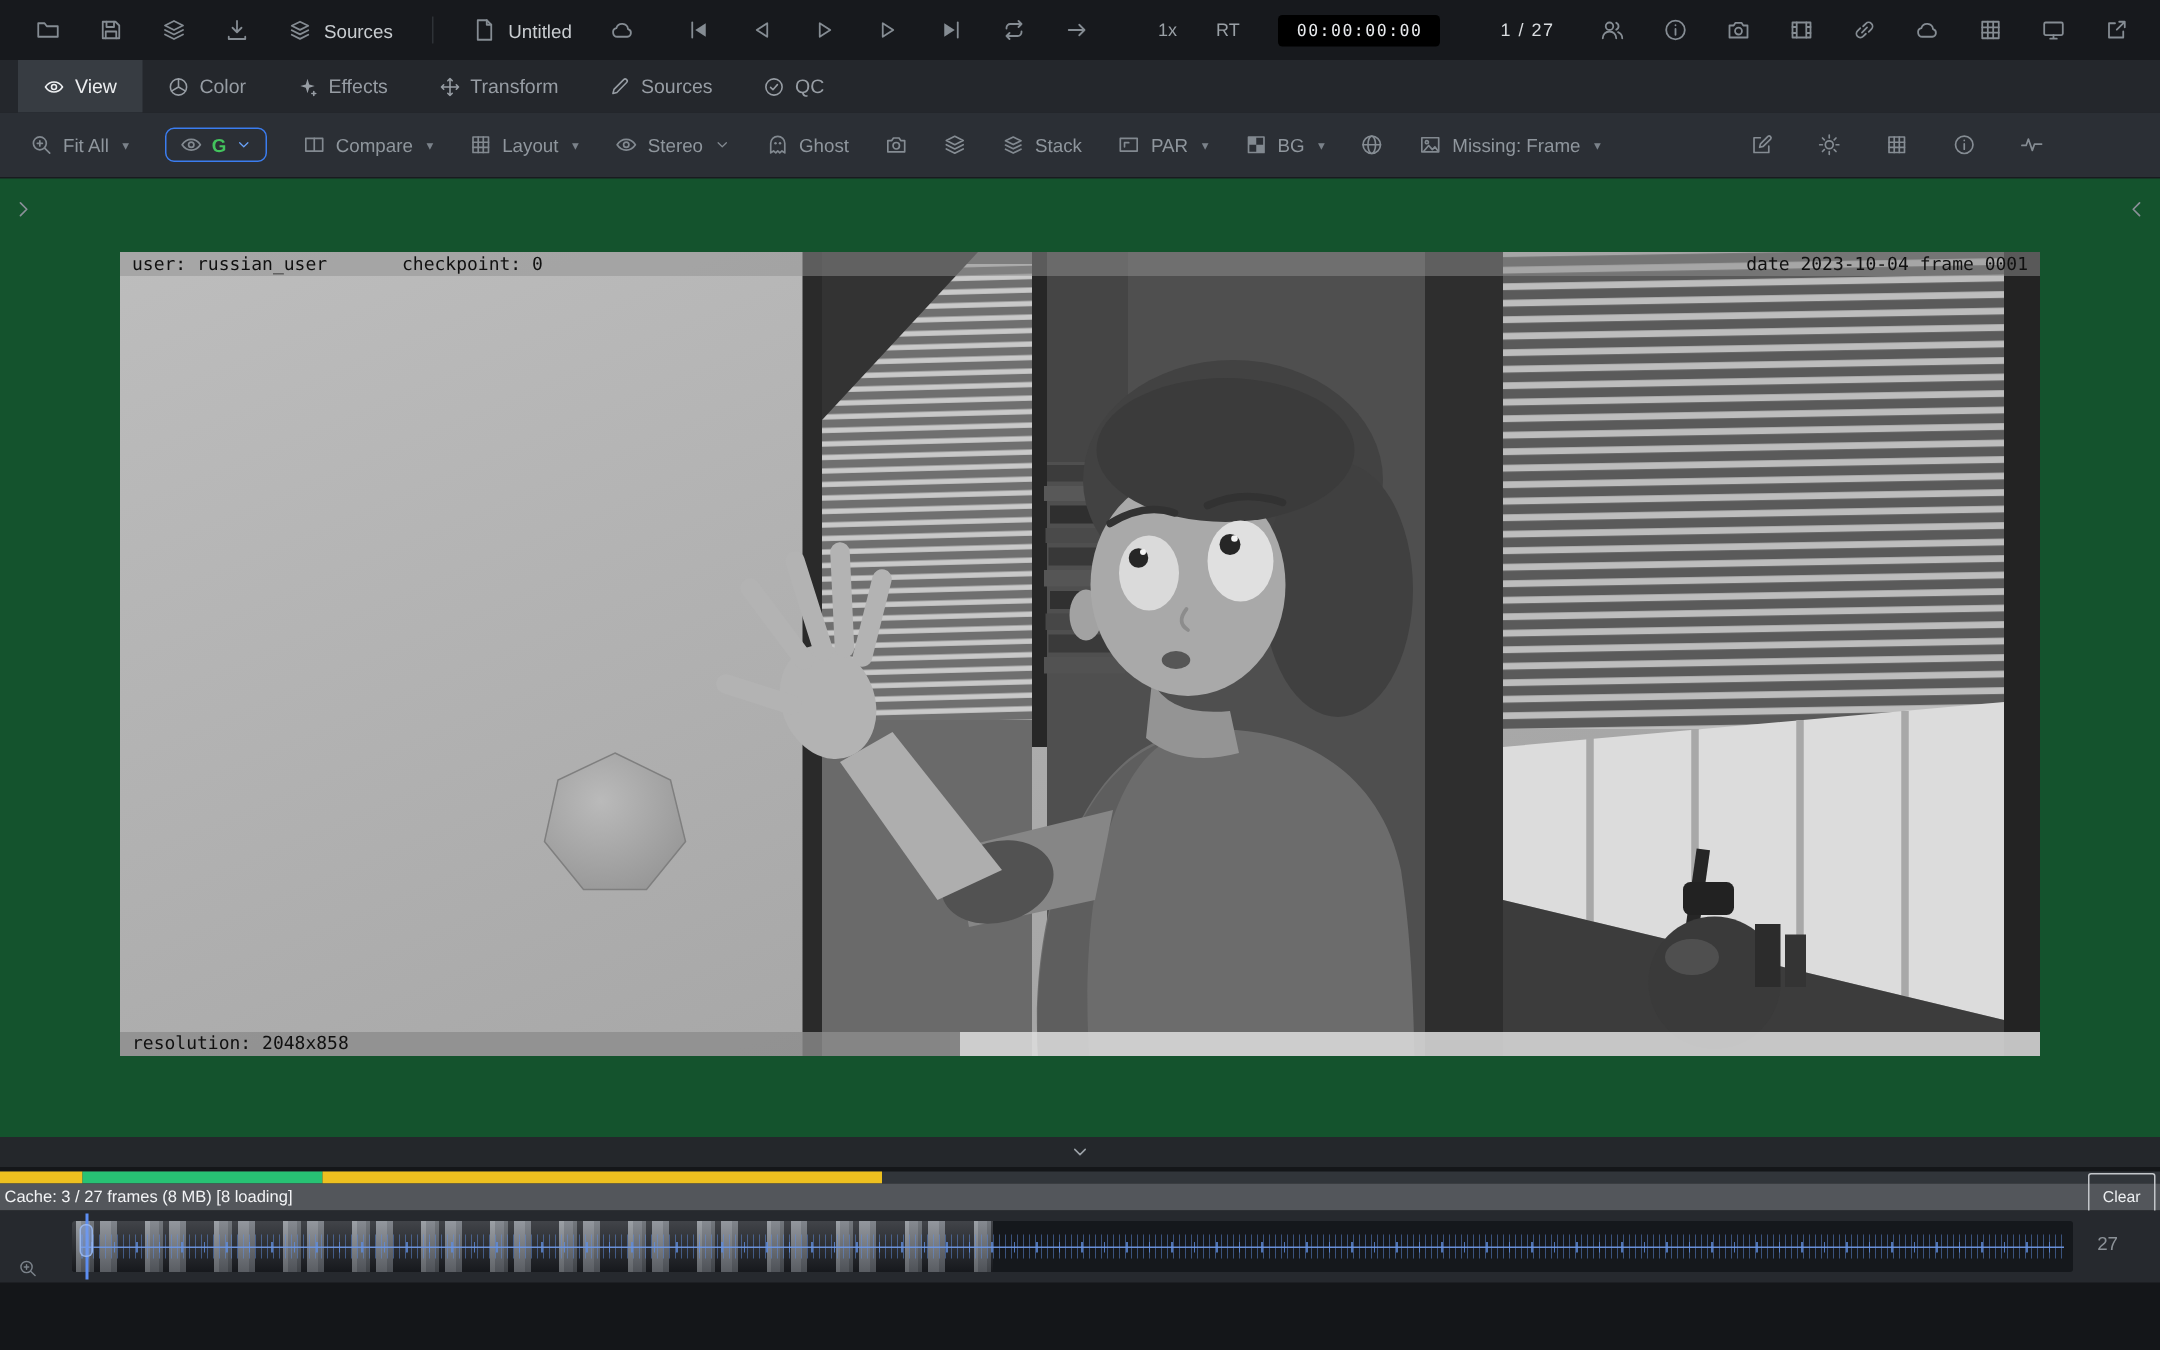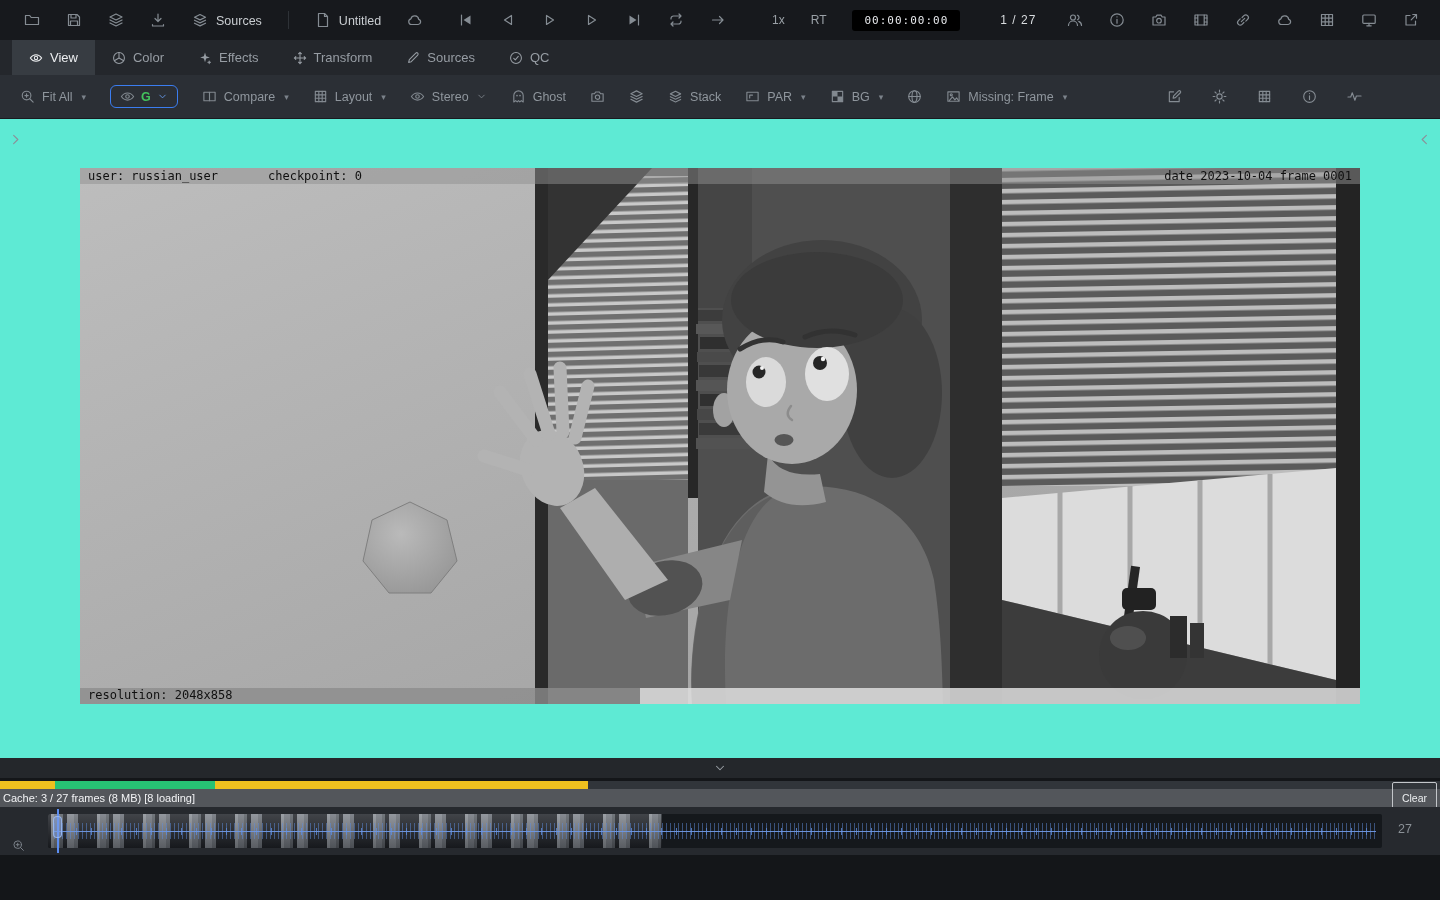--- a/index.html
+++ b/index.html
@@ -32,21 +32,21 @@
   
   .toolbar{position:absolute;top:75px;left:0;right:0;height:44px;background:#2b2f35;
            display:flex;align-items:center;padding:0 20px;gap:24px;border-bottom:1px solid #191b1f}
   .tool{display:flex;align-items:center;gap:7px;font-size:12.5px;color:#8f969d;cursor:pointer;white-space:nowrap}
   .tool .ico{width:15px;height:15px;color:#828990}
   .caret{font-size:9px;color:#7b828a;margin-left:2px}
   .channel{border:1.5px solid #3b7df0;border-radius:6px;padding:3px 9px;gap:6px}
   .channel b{color:#43c35d;font-size:12.5px;font-weight:bold}
   .toolbar-right{margin-left:auto;display:flex;gap:30px;margin-right:58px}
   
-  .viewport{position:absolute;top:119px;left:0;right:0;height:639px;background:#5eead4}
+  .viewport{position:absolute;top:119px;left:0;right:0;height:639px;background:#14532d}
   .panel-chev{position:absolute;top:13px;color:#8a9098;cursor:pointer}
   .panel-chev.left{left:8px}.panel-chev.right{right:8px}
   .panel-chev .ico{width:15px;height:15px}
   .frame{position:absolute;left:80px;top:49px;width:1280px;height:536px;background:#9a9a9a}
   .scene{position:absolute;inset:0;width:100%;height:100%;display:block}
   .burn{position:absolute;font-family:"DejaVu Sans Mono",monospace;font-size:12px;
         color:#101010;white-space:nowrap}
   .tl1{left:8px;top:1px}.tl2{left:188px;top:1px}.tr{right:8px;top:1px}
   .bl{left:8px;bottom:2px}.br{right:12px;bottom:2px;font-weight:bold}
   

